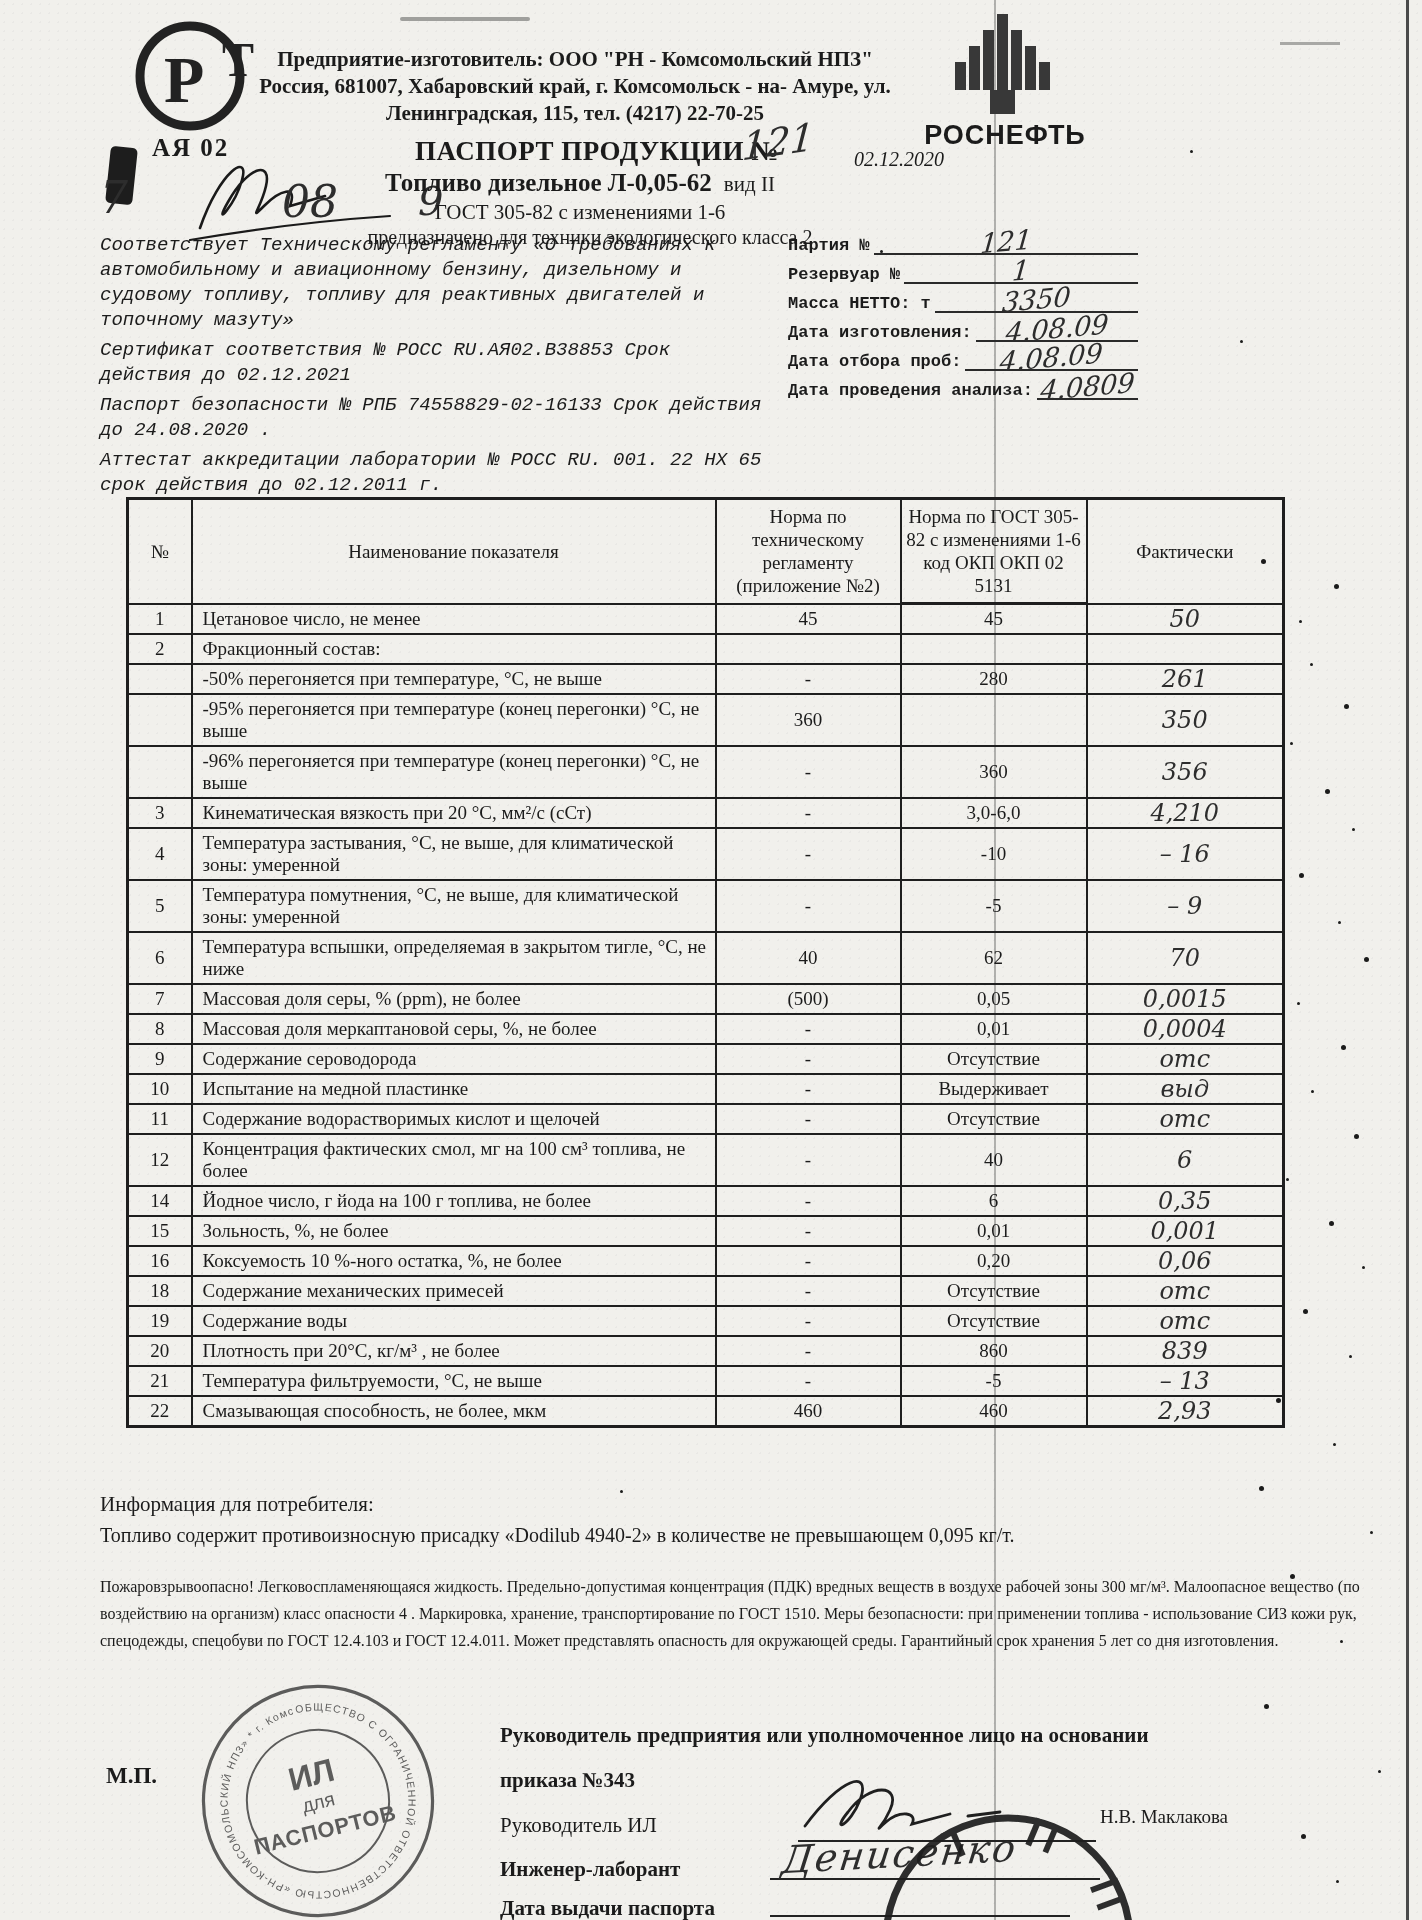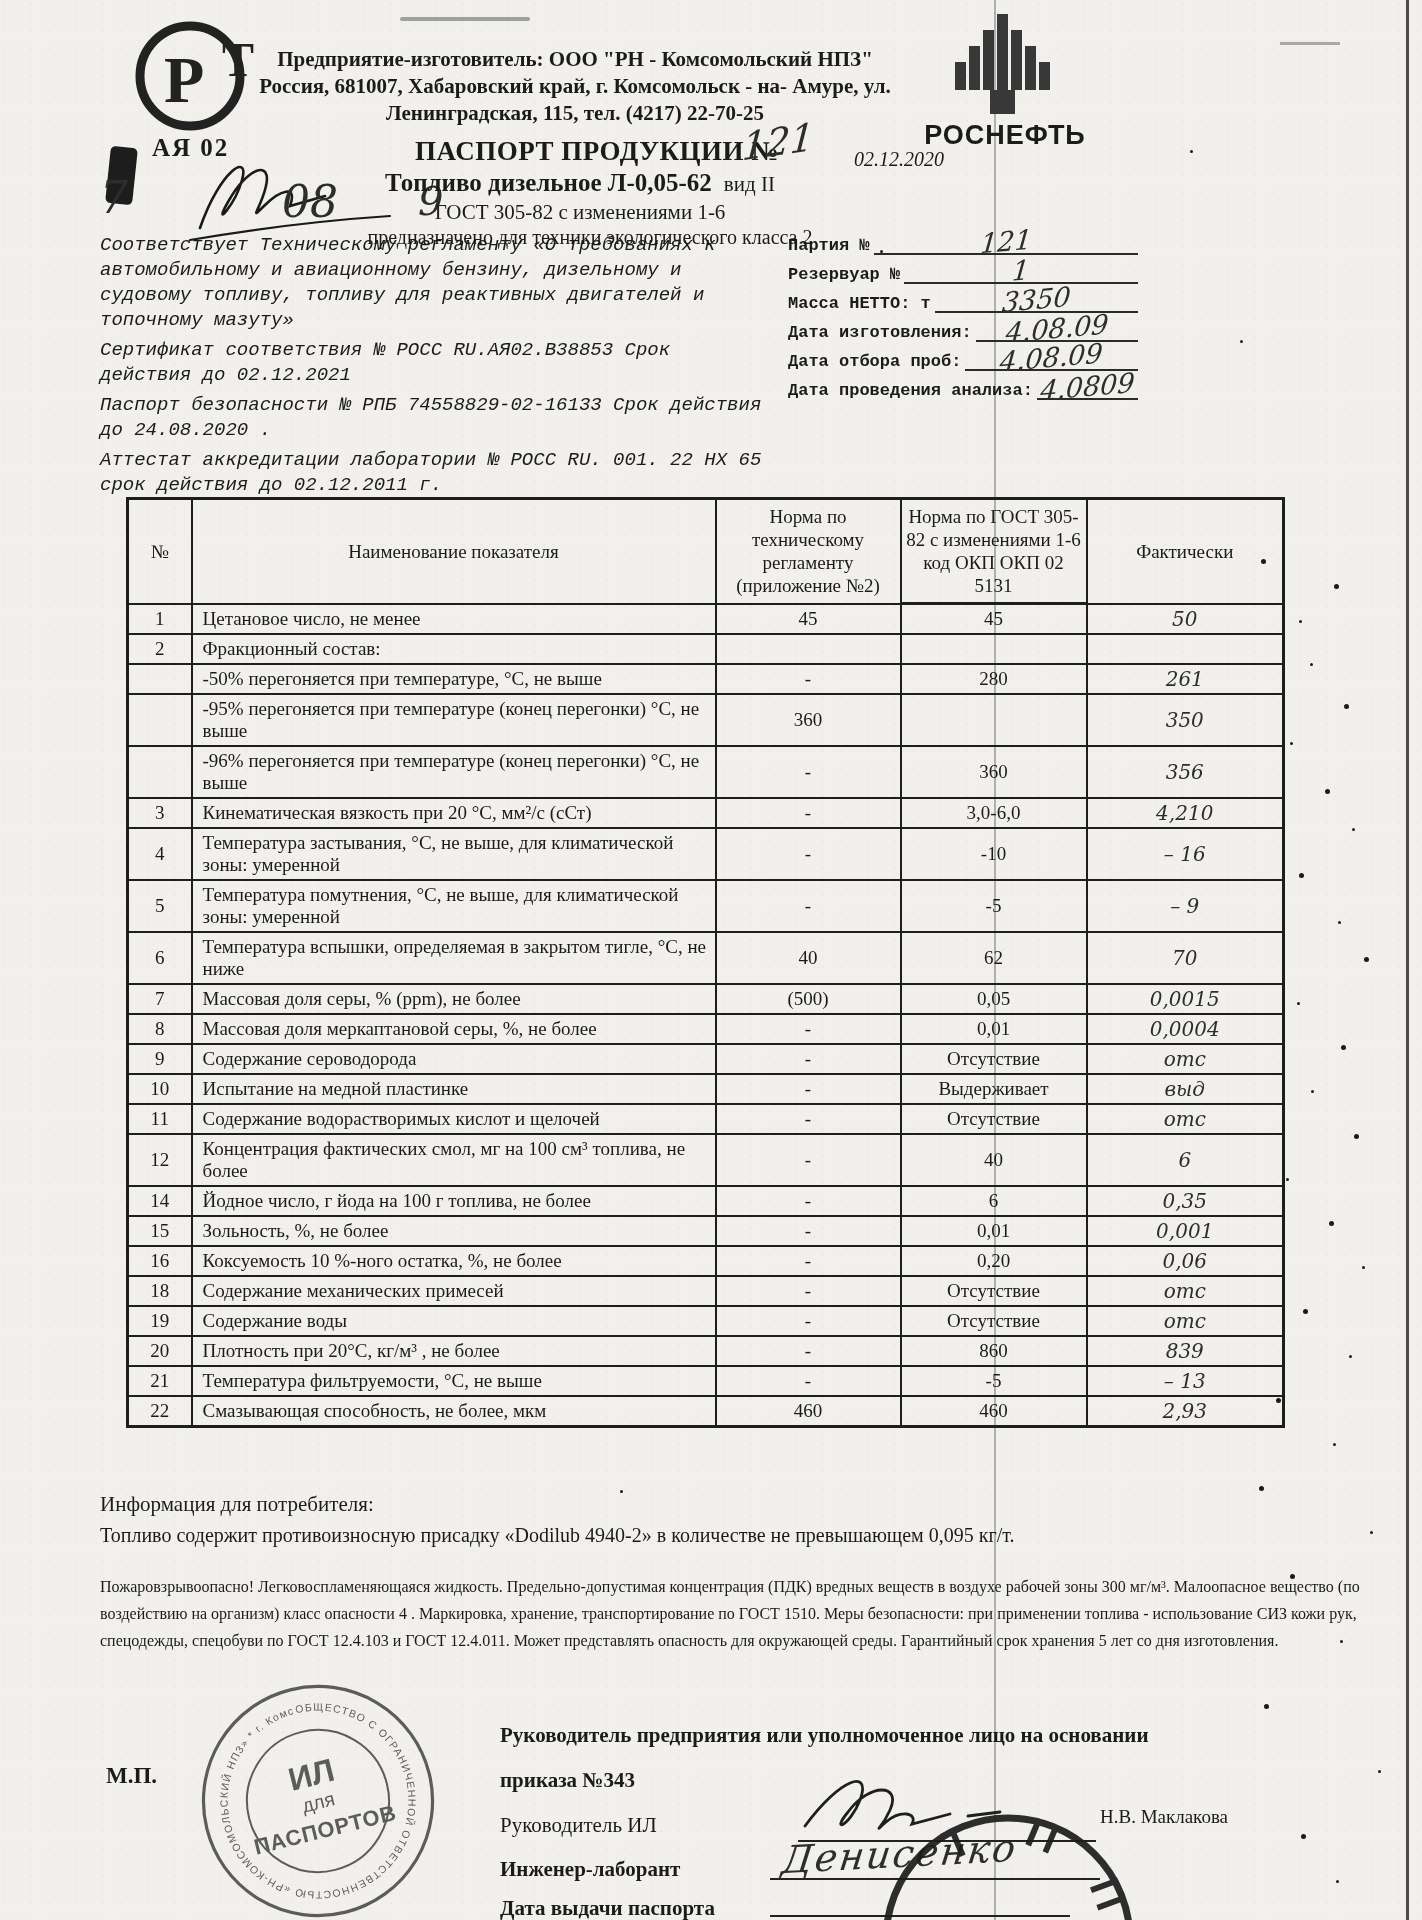--- a/index.html
+++ b/index.html
@@ -39,21 +39,21 @@
                transform:rotate(-5deg) skewX(-10deg);white-space:nowrap;}
 
   
   .spec-table{position:absolute;left:126px;top:497px;width:1156px;border-collapse:collapse;
               font-size:19px;line-height:22px;border:3px solid #1e1e1e;table-layout:fixed;}
   .spec-table th,.spec-table td{border:2px solid #1e1e1e;padding:3px 5px;text-align:center;
               vertical-align:middle;font-weight:normal;}
   .spec-table th{line-height:23px;padding:5px 3px;margin-left:37px;}
   .spec-table th.h-gost{border-bottom:3px solid #1e1e1e;border-radius:23px;}
   .c-name{text-align:left !important;padding-left:10px !important;}
-  .c-fact{font-size:20px;}
+  .c-fact{font-size:24px;}
 
   
   .consumer-heading{left:100px;top:1492px;font-size:21px;}
   .consumer-additive{left:100px;top:1524px;width:1290px;font-size:20px;}
   .consumer-hazard{left:100px;top:1573px;width:1292px;font-size:16px;line-height:27px;}
 
   
   .mp{left:106px;top:1763px;font-size:23px;font-weight:bold;}
   .sign-head{left:500px;top:1723px;width:770px;font-weight:bold;font-size:21px;}
   .sign-order{left:500px;top:1768px;font-weight:bold;font-size:21px;}

